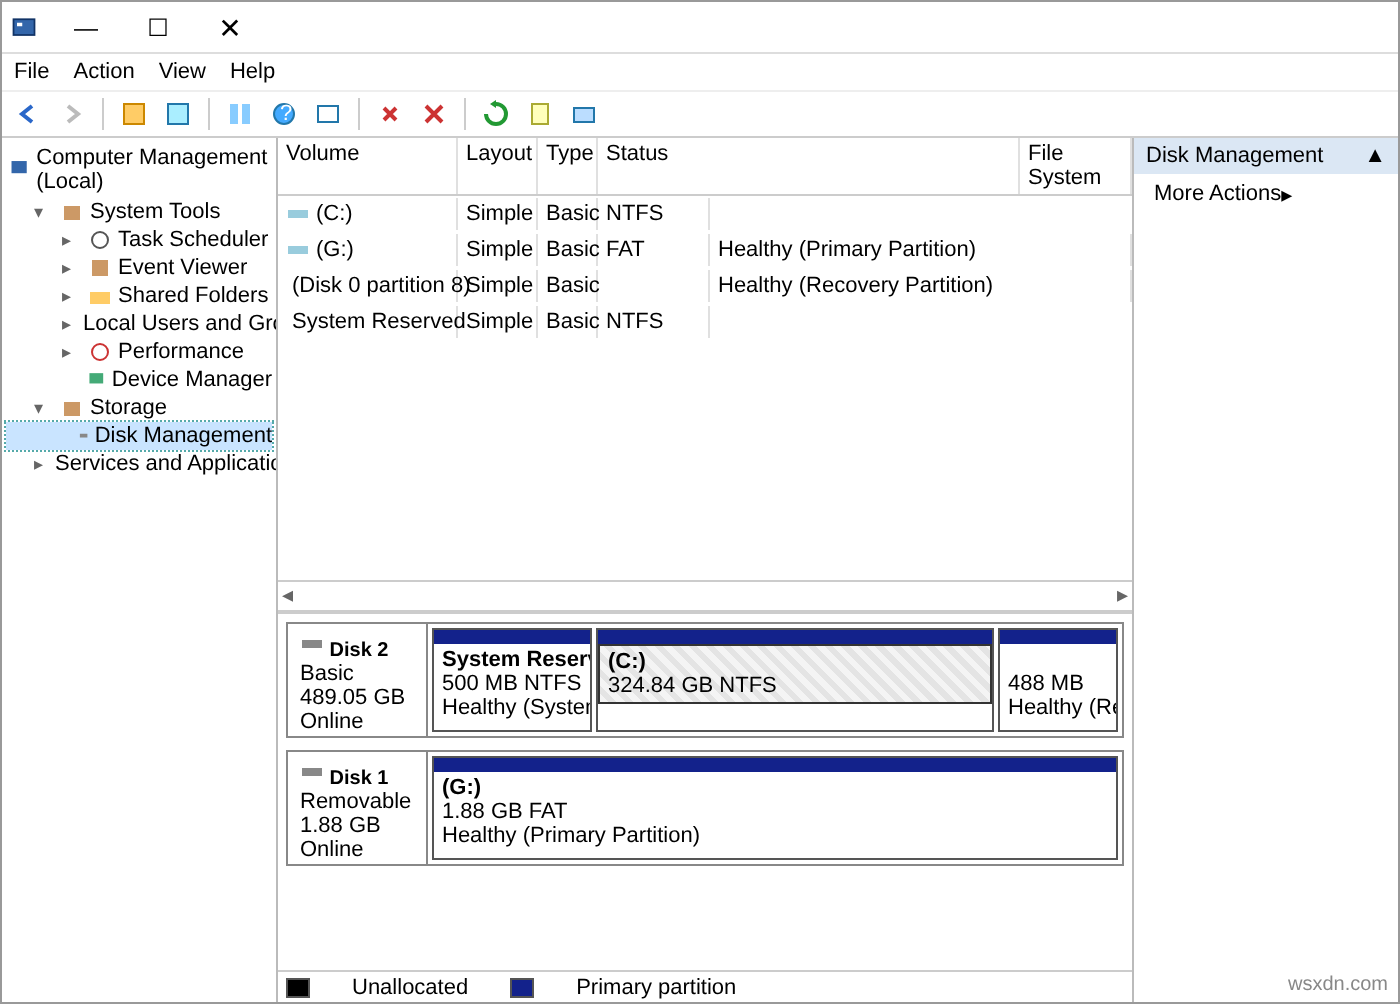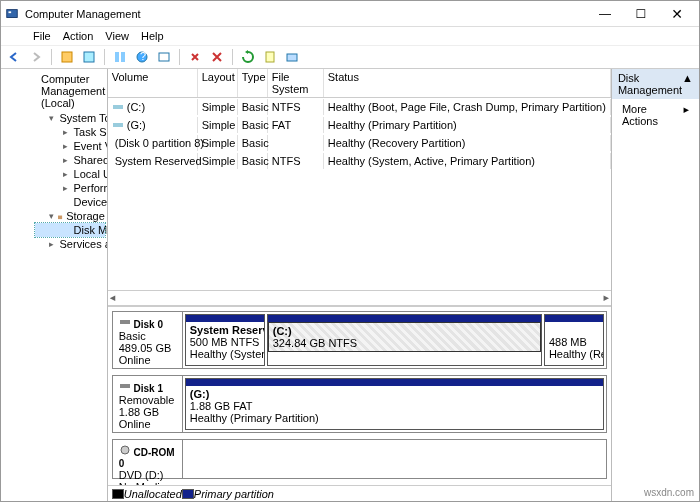--- a/index.html
+++ b/index.html
@@ -2,27 +2,27 @@
 <html><head>
 <meta charset="utf-8">
 <style>
   * { box-sizing: border-box; margin: 0; padding: 0; font-family: "Segoe UI", Tahoma, sans-serif; font-size: 11px; }
   body { width: 700px; height: 502px; background: #fff; overflow: hidden; border: 1px solid #999; }
   .titlebar { height: 26px; display: flex; align-items: center; padding: 0 4px; border-bottom: 1px solid #ddd; }
   .titlebar .icon { width: 14px; height: 14px; margin-right: 6px; }
   .titlebar .title { flex: 1; }
   .winbtn { width: 36px; height: 22px; display: flex; align-items: center; justify-content: center; font-size: 12px; }
   .winbtn.close { font-size: 14px; }
-  .menubar { height: 18px; display: flex; gap: 12px; padding: 0 6px; align-items: center; margin-left: 26px; }
+  .menubar { height: 18px; display: flex; gap: 12px; padding: 0 6px; align-items: center; }
   .menubar span { cursor: default; }
   .toolbar { height: 24px; display: flex; align-items: center; gap: 4px; padding: 0 4px; border-top: 1px solid #eee; border-bottom: 1px solid #ccc; }
   .tbtn { width: 18px; height: 18px; display: flex; align-items: center; justify-content: center; }
   .tsep { width: 1px; height: 16px; background: #ccc; margin: 0 2px; }
   .main { display: flex; height: 432px; }
-  .treepane { width: 138px; border-right: 1px solid #bbb; padding: 2px; overflow: hidden; margin-left: 32px; }
+  .treepane { width: 138px; border-right: 1px solid #bbb; padding: 2px; overflow: hidden; }
   .tree-root { font-weight: normal; padding: 2px 2px 2px 2px; display: flex; align-items: center; gap: 4px;}
   .tree-item { padding: 1px 0 1px 14px; display: flex; align-items: center; gap: 3px; white-space: nowrap; }
   .tree-sub { padding-left: 28px; display:flex; align-items:center; gap:3px; padding-top:1px; padding-bottom:1px; white-space:nowrap;}
   .tree-sub.sel { background: #c9e4ff; outline: 1px dotted #5aa; }
   .arrow { width: 10px; display: inline-block; color: #666; font-size:9px;}
   .i { width: 12px; height: 12px; display: inline-block; }
   .midpane { flex: 1; display: flex; flex-direction: column; border-right: 1px solid #bbb; }
   .listhdr { display: flex; border-bottom: 1px solid #ccc; background: #fff; }
   .colh { border-right: 1px solid #e0e0e0; padding: 2px 4px; }
   .c-vol { width: 90px; } .c-lay { width: 40px; } .c-typ { width: 30px; } .c-fs { width: 56px; } .c-stat { flex: 1; }
@@ -32,39 +32,38 @@
   .scrollstrip { height: 16px; border-top: 1px solid #ccc; border-bottom: 1px solid #ccc; display:flex; justify-content:space-between; padding:0 2px; color:#666;}
   .graphpane { flex: 1; overflow: auto; padding: 4px; background: #fff; border-top:1px solid #ccc;}
   .disk { display: flex; border: 1px solid #888; margin-bottom: 6px; height: 58px; }
   .diskmeta { width: 70px; padding: 4px 6px; border-right:1px solid #888; font-size:10px; }
   .diskmeta b { font-size: 10px; }
   .parts { flex:1; display:flex; padding:2px; gap:2px;}
   .part { border:1px solid #555; padding:0; font-size:10px; overflow:hidden; position:relative;}
   .part .cap { height:7px; background:#13228b;}
   .part .inner {padding:2px 4px; line-height:12px; white-space:nowrap;}
   .hatched .inner { background: repeating-linear-gradient(45deg,#f4f4f4,#f4f4f4 3px,#e4e4e4 3px,#e4e4e4 6px); border:1px solid #333;}
-  .legend { height:16px; display:flex; align-items:center; gap:0; padding:0 4px; border-top:1px solid #ccc; font-size:10px;font-style:italic;}
+  .legend { height:16px; display:flex; align-items:center; gap:21px; padding:0 4px; border-top:1px solid #ccc; font-size:10px;}
   .lg { width:12px; height:10px; border:1px solid #555;}
   .actpane { width: 132px; }
   .actpane .hdr { padding:3px 6px; border-bottom:1px solid #ccc;}
   .actpane .sel { background:#dbe7f4; padding:3px 6px; display:flex; justify-content:space-between;}
   .actpane .more { padding:4px 10px; display:flex; }
   .footer { position:absolute; bottom:4px; right:6px; color:#888; font-size:10px;}
 </style>
 </head>
 <body>
 
 <div class="titlebar">
   <span class="icon">
     <svg viewBox="0 0 16 16">
         <rect x="2" y="3" width="12" height="9" fill="#36a" stroke="#136"></rect>
         <rect x="4" y="5" width="3" height="2" fill="#fff"></rect>
       </svg>
   </span>
-  <span class="title">Computer Management</span>
   <div class="winbtn">—</div>
   <div class="winbtn">☐</div>
   <div class="winbtn close">✕</div>
 </div>
 
 <div class="menubar">
   <span>File</span>
   <span>Action</span>
   <span>View</span>
   <span>Help</span>
@@ -220,35 +219,34 @@
           </svg></span>
         <span>Services and Applications</span>
       </div>
   </div>
 
   <div class="midpane">
     <div class="listhdr">
       <div class="colh c-vol">Volume</div>
       <div class="colh c-lay">Layout</div>
       <div class="colh c-typ">Type</div>
+      <div class="colh c-stat">Status</div>
       <div class="colh c-fs">File System</div>
-      <div class="colh c-stat">Status</div>
     </div>
     <div class="listbody">
       <div class="row">
         <div class="colh c-vol c-vol-ic">
             <span class="i"><svg viewBox="0 0 12 12">
                 <rect x="1" y="4" width="10" height="4" fill="#9cd"></rect>
               </svg></span>
             <span>(C:)</span>
           </div>
         <div class="colh c-lay">Simple</div>
         <div class="colh c-typ">Basic</div>
         <div class="colh c-fs">NTFS</div>
-        <div class="colh c-stat">Healthy (Boot, Page File, Crash Dump, Primary Partition)</div>
       </div>
       <div class="row">
         <div class="colh c-vol c-vol-ic">
             <span class="i"><svg viewBox="0 0 12 12">
                 <rect x="1" y="4" width="10" height="4" fill="#9cd"></rect>
               </svg></span>
             <span>(G:)</span>
           </div>
         <div class="colh c-lay">Simple</div>
         <div class="colh c-typ">Basic</div>
@@ -270,35 +268,34 @@
       <div class="row">
         <div class="colh c-vol c-vol-ic">
             <span class="i"><svg viewBox="0 0 12 12">
                 <rect x="1" y="4" width="10" height="4" fill="#9cd"></rect>
               </svg></span>
             <span>System Reserved</span>
           </div>
         <div class="colh c-lay">Simple</div>
         <div class="colh c-typ">Basic</div>
         <div class="colh c-fs">NTFS</div>
-        <div class="colh c-stat">Healthy (System, Active, Primary Partition)</div>
       </div>
     </div>
     <div class="scrollstrip">
         <span>◂</span>
         <span>▸</span>
       </div>
 
     <div class="graphpane">
       <div class="disk">
         <div class="diskmeta">
           <span class="i"><svg viewBox="0 0 12 12">
                 <rect x="1" y="4" width="10" height="4" fill="#888"></rect>
               </svg></span>
-          <b>Disk 0</b><br>
+          <b>Disk 2</b><br>
           <span>Basic</span><br>
           <span>489.05 GB</span><br>
           <span>Online</span>
         </div>
         <div class="parts">
           <div class="part" style="width:80px">
               <div class="cap"></div>
               <div class="inner"><b>System Reserved</b><br><span>500 MB NTFS</span><br><span>Healthy (System, A</span></div>
             </div>
           <div class="part hatched" style="flex:1">
@@ -321,31 +318,20 @@
           <span>1.88 GB</span><br>
           <span>Online</span>
         </div>
         <div class="parts">
           <div class="part" style="flex:1">
               <div class="cap"></div>
               <div class="inner"><b>(G:)</b><br><span>1.88 GB FAT</span><br><span>Healthy (Primary Partition)</span></div>
             </div>
         </div>
       </div>
-      <div class="disk" style="height:40px">
-        <div class="diskmeta">
-          <span class="i"><svg viewBox="0 0 12 12">
-                <circle cx="6" cy="6" r="4" fill="#ccc" stroke="#666"></circle>
-              </svg></span>
-          <b>CD-ROM 0</b><br>
-          <span>DVD (D:)</span><br>
-          <span>No Media</span>
-        </div>
-        <div class="parts"></div>
-      </div>
     </div>
     <div class="legend">
       <div class="lg" style="background:#000"></div>
         <span>Unallocated</span>
       <div class="lg" style="background:#13228b"></div>
         <span>Primary partition</span>
     </div>
   </div>
 
   <div class="actpane">

